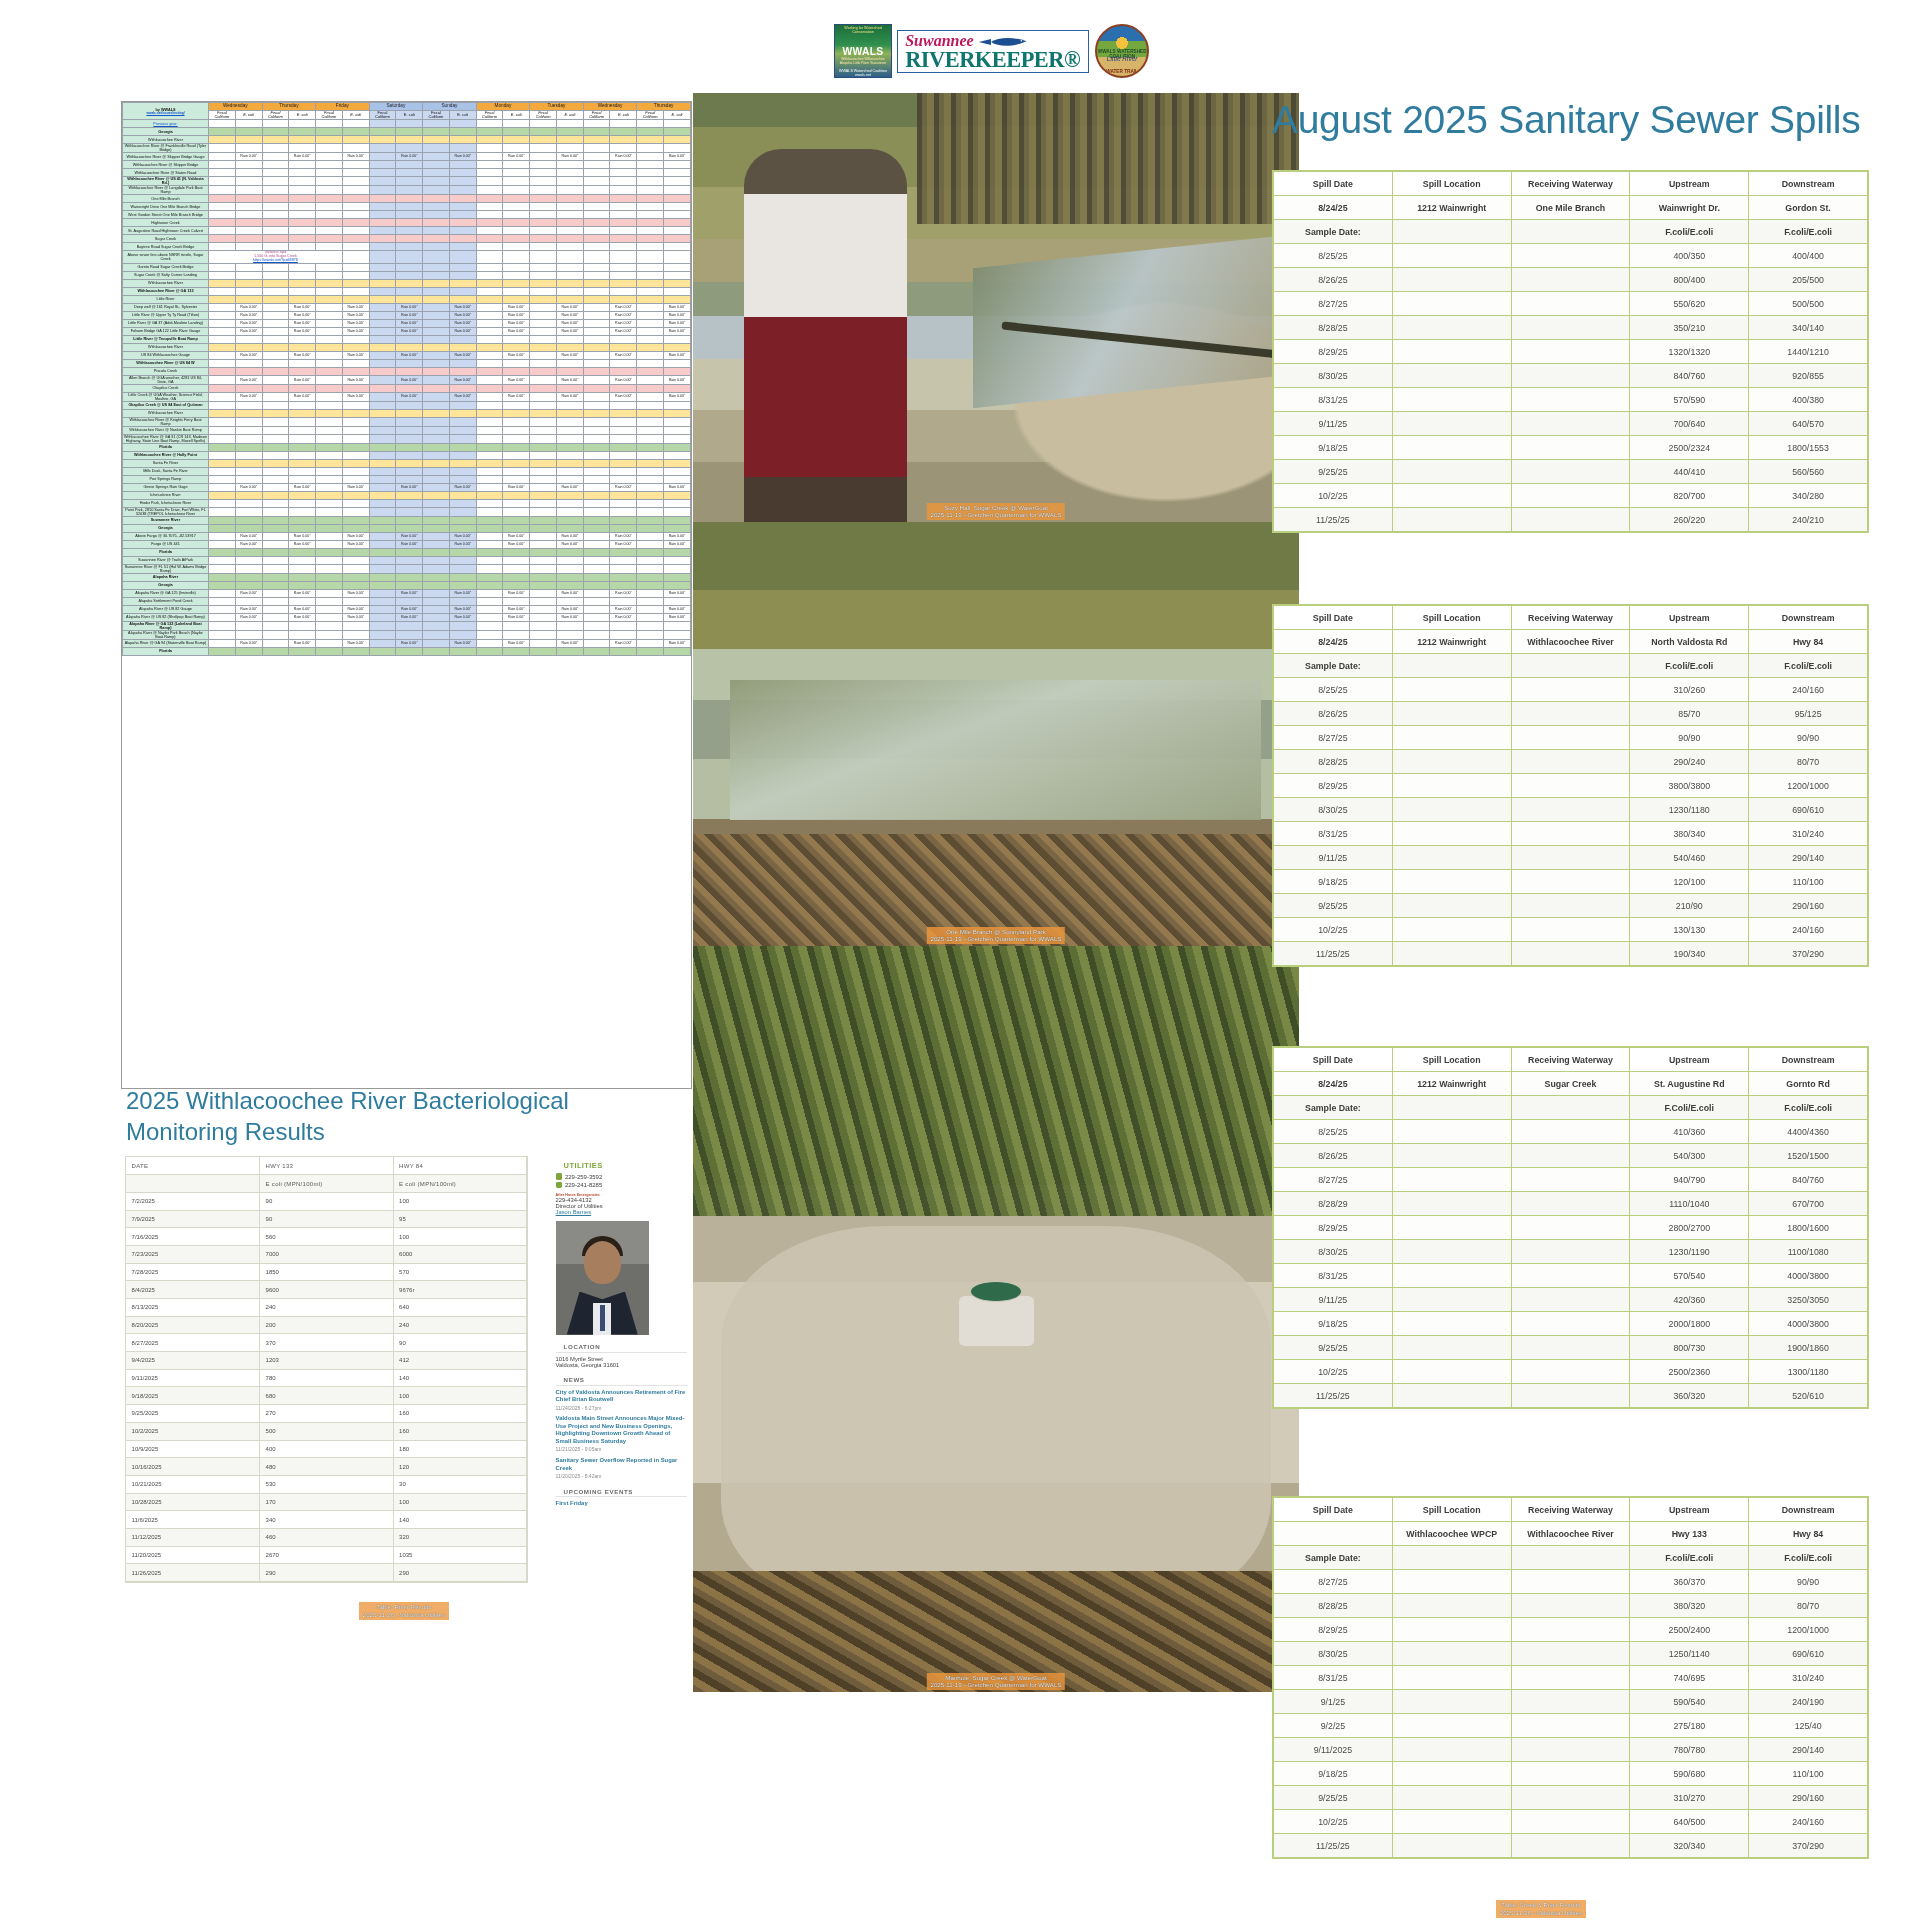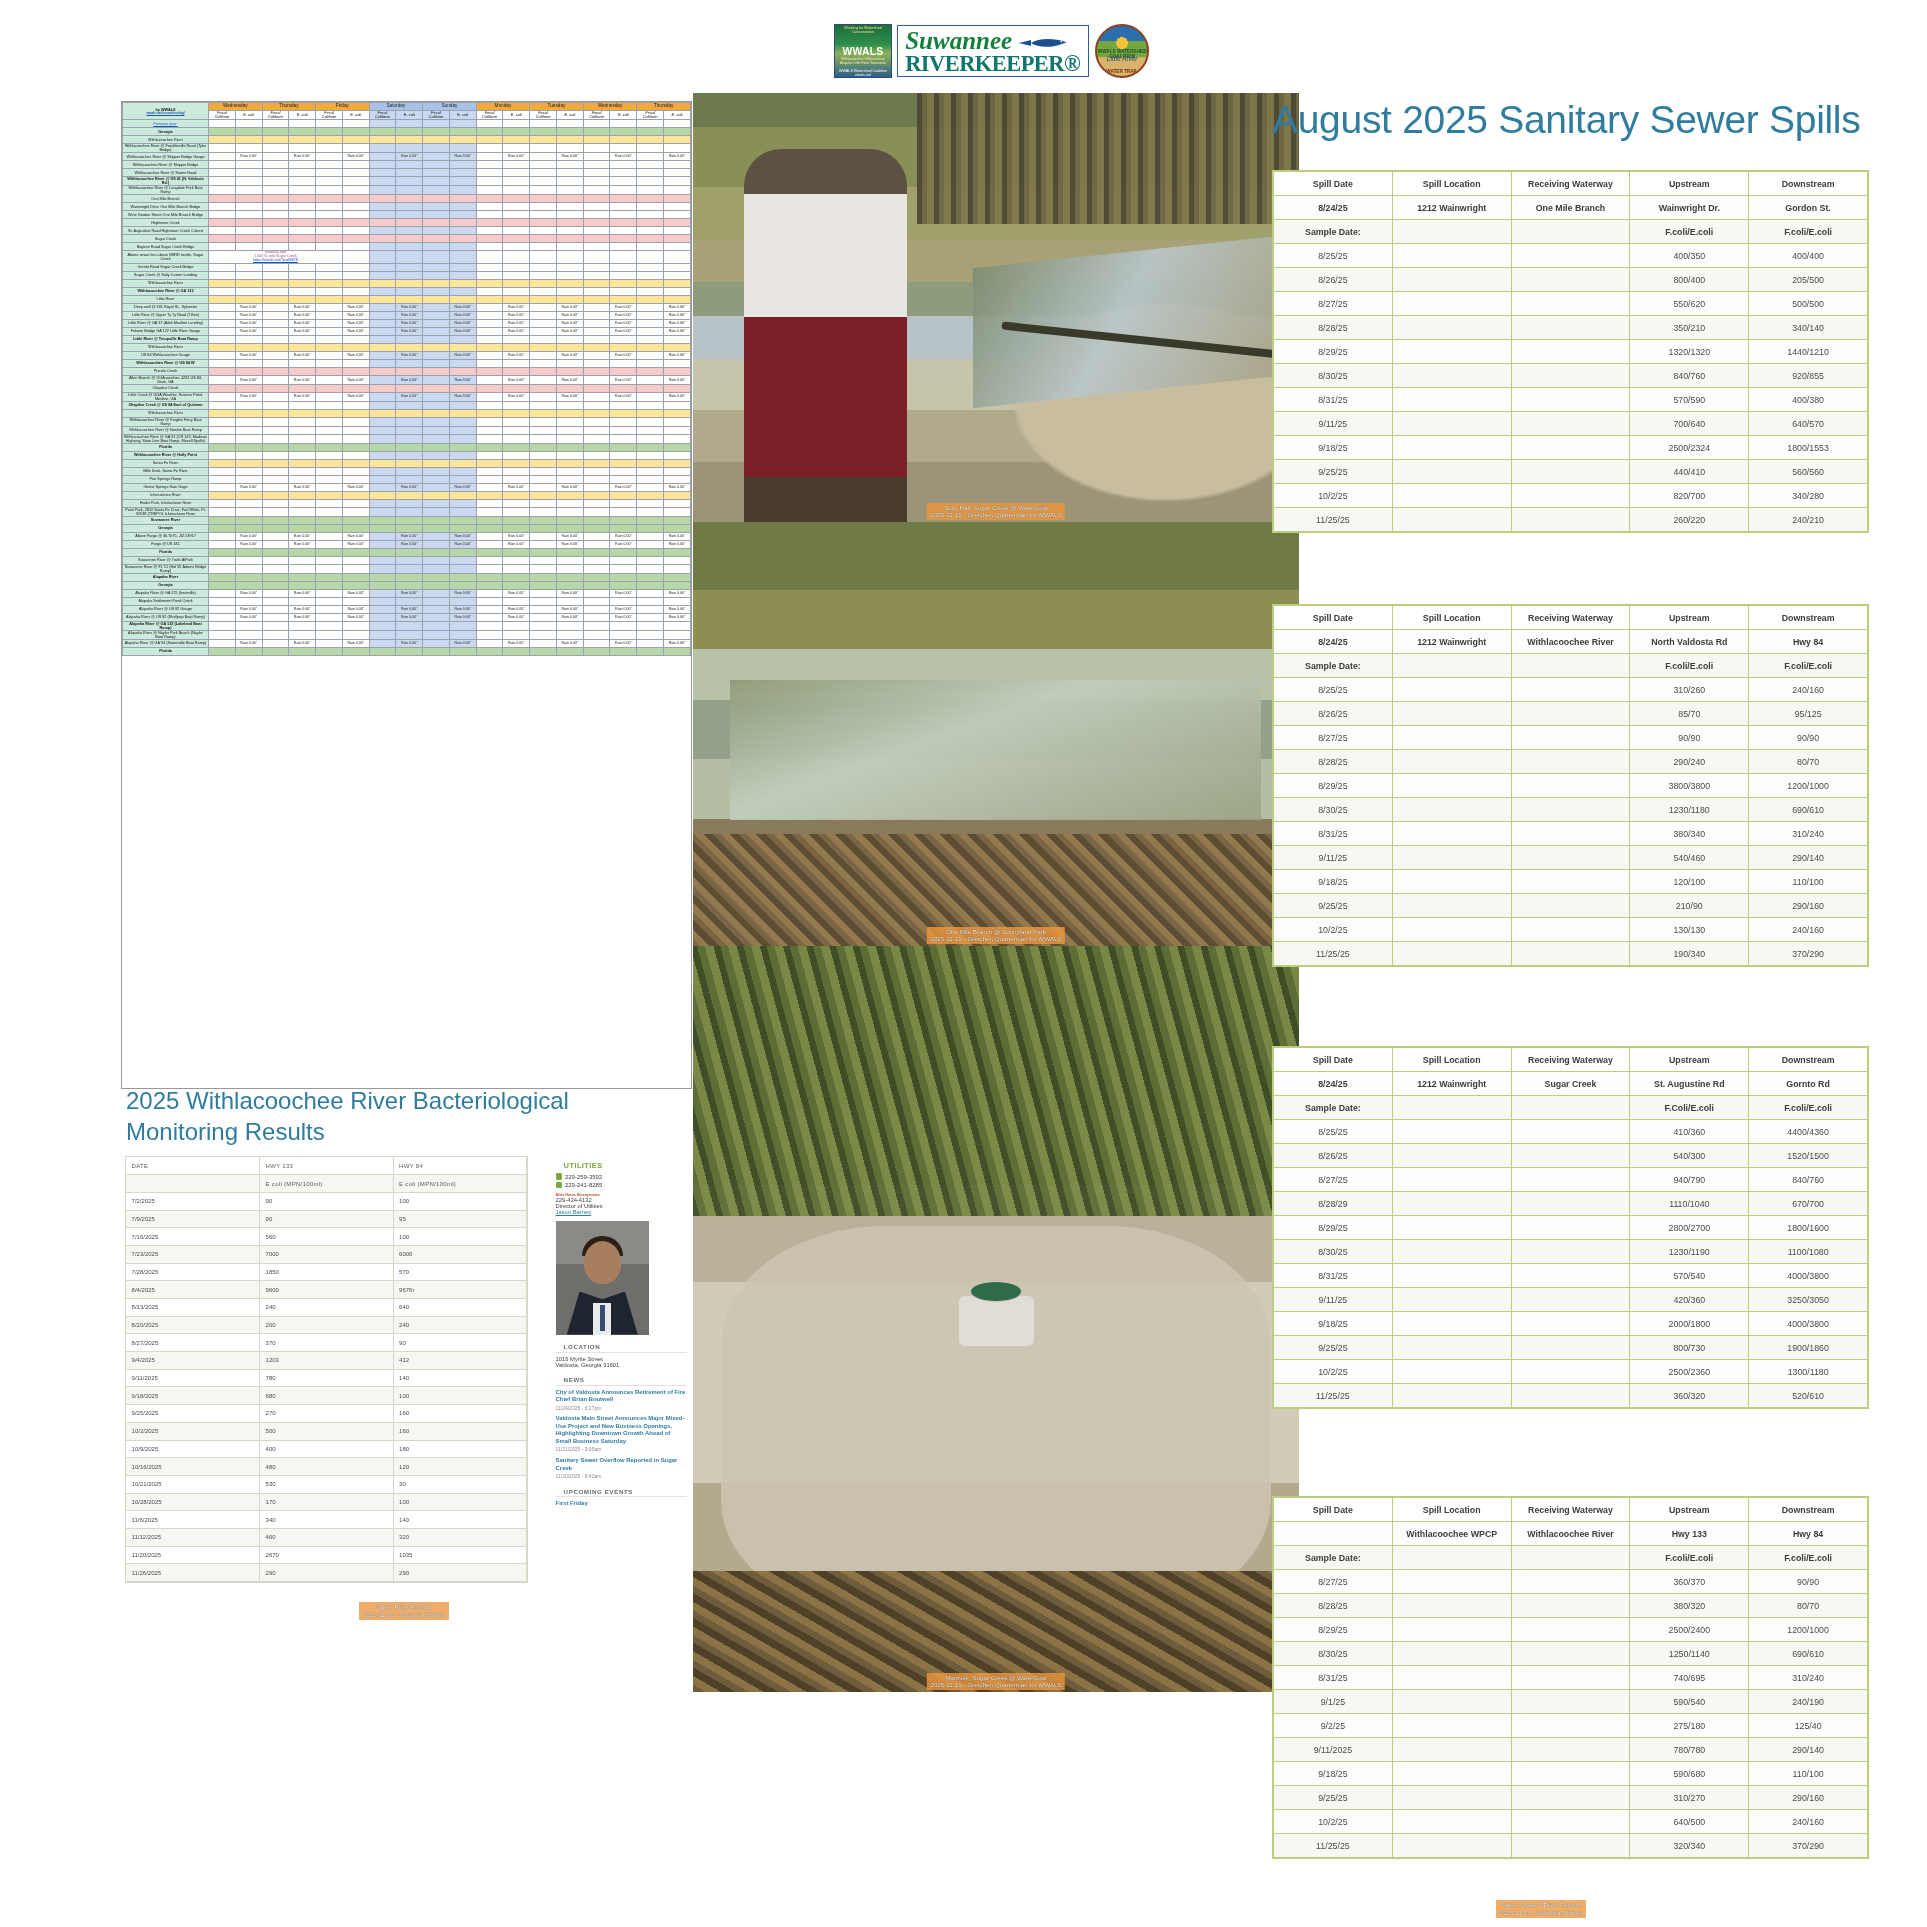--- a/index.html
+++ b/index.html
@@ -27,21 +27,21 @@
     position:relative; overflow:hidden; flex:0 0 auto;
   }
   .logo-badge .bt { position:absolute; top:0.9px; left:0; right:0; font-size:3.7px; color:#f5e38a; text-align:center; }
   .logo-badge .bw { position:absolute; top:20.5px; left:0; right:0; font-size:10.3px; font-weight:bold; color:#fff; text-align:center; letter-spacing:0.3px; }
   .logo-badge .bs { position:absolute; top:32px; left:0; right:0; font-size:3.4px; color:#ffe9a8; text-align:center; }
   .logo-badge .bb { position:absolute; bottom:0.9px; left:0; right:0; font-size:3.7px; color:#fff; text-align:center; }
   .logo-main {
     border:1.9px solid #2a5fa8; margin-left:4.7px; padding:1.9px 7.5px 0.9px 7.5px; background:#fff;
     flex:0 0 auto;
   }
-  .logo-main .l1 { font-size:25px; font-weight:bold; font-style:italic; color:#15803d; font-family:"Liberation Serif", serif; line-height:1; }
+  .logo-main .l1 { font-size:16px; font-weight:bold; font-style:italic; color:#be185d; font-family:"Liberation Serif", serif; line-height:1; }
   .logo-main .l2 { font-size:22.4px; font-weight:bold; color:#0f766e; font-family:"Liberation Serif", serif; line-height:1; letter-spacing:-0.5px; }
   .fish { display:inline-block; width:52px; height:12px; vertical-align:middle; }
   .logo-round {
     width:54px; height:54px; border-radius:50%; margin-left:6.5px; flex:0 0 auto;
     background:
       radial-gradient(circle at 50% 34%, #f4c33b 0 14%, rgba(0,0,0,0) 14%),
       linear-gradient(#2b6fae 0 30%, #74a83f 30% 62%, #d8b36a 62% 100%);
     border:2.8px solid #8d3f22; position:relative; overflow:hidden;
   }
   .logo-round .rt { position:absolute; top:23px; left:0; right:0; text-align:center; font-size:4.7px; color:#1d4d28; font-weight:bold; }

